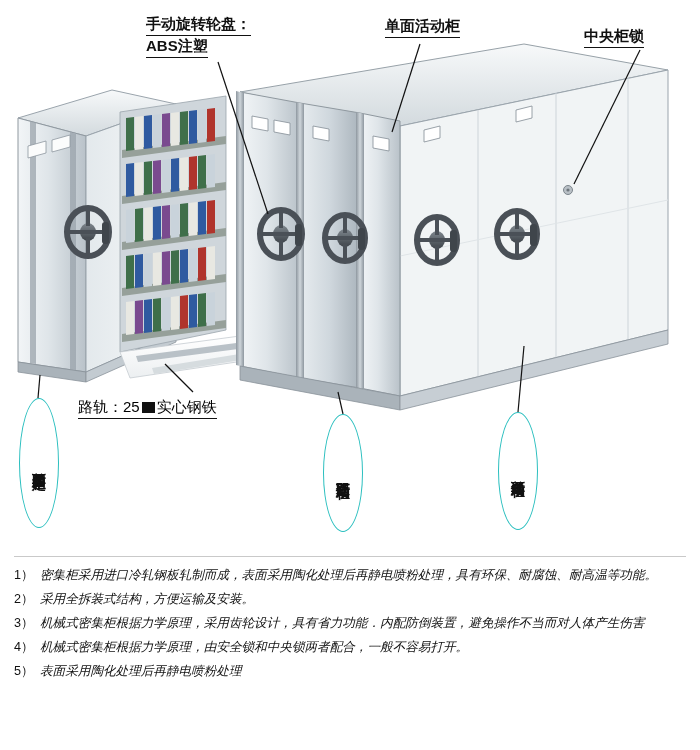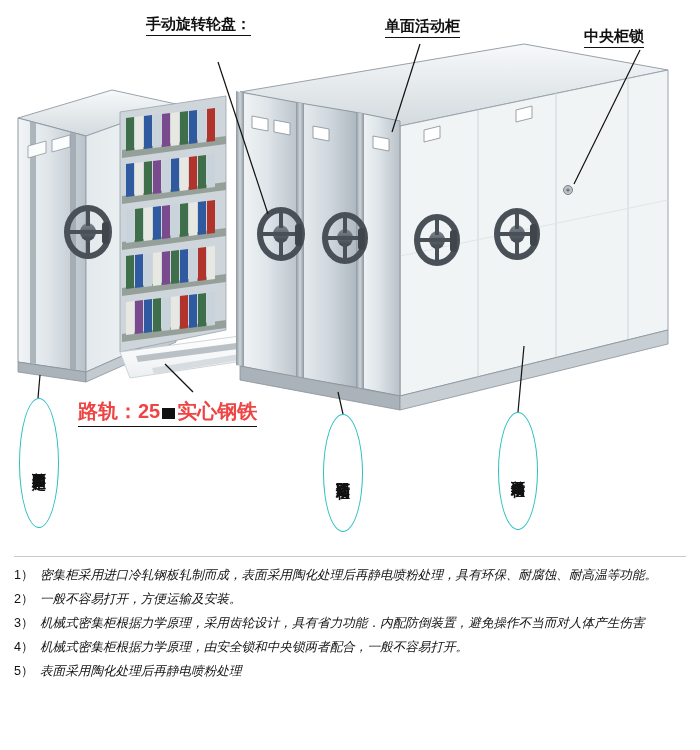--- a/index.html
+++ b/index.html
@@ -38,21 +38,21 @@
   }
   .oval span{
     writing-mode:vertical-rl;
     text-orientation:upright;
     letter-spacing:1px;
     line-height:17px;
   }
 
   .railLabel{
     position:absolute;
-    font-size:20px;font-weight:bold;color:#ef4444;
+    font-size:15px;font-weight:normal;color:#000000;
     white-space:nowrap;
   }
   .railLabel .u{border-bottom:1.6px solid #111;display:inline-block;padding-bottom:1px;}
 
   
   #notes{
     position:absolute;left:0;top:548px;width:700px;height:202px;
     box-sizing:border-box;
     padding:8px 14px 0 14px;
   }
@@ -303,20 +303,21 @@
         <path d="M193,392 L165,364"></path>
 
         <path d="M38,398 L40,375"></path>
         <path d="M343,414 L338,392"></path>
         <path d="M518,412 L524,346"></path>
       </g>
     </svg>
 
     <div class="toplabel" style="left:146px;top:14px;">
       <div><span class="u">手动旋转轮盘：</span></div>
+      <div><span class="u">ABS注塑</span></div>
     </div>
 
     <div class="toplabel" style="left:385px;top:16px;">
       <span class="u">单面活动柜</span>
     </div>
 
     <div class="toplabel" style="left:584px;top:26px;">
       <span class="u">中央柜锁</span>
     </div>
 
@@ -339,21 +340,21 @@
 
   <div id="notes">
     <div class="hr"></div>
 
     <div class="note">
       <div class="idx">1）</div>
       <div class="txt">密集柜采用进口冷轧钢板轧制而成，表面采用陶化处理后再静电喷粉处理，具有环保、耐腐蚀、耐高温等功能。</div>
     </div>
     <div class="note">
       <div class="idx">2）</div>
-      <div class="txt">一般不容易打开，方便运输及安装。</div>
+      <div class="txt">采用全拆装式结构，方便运输及安装。</div>
     </div>
     <div class="note">
       <div class="idx">3）</div>
       <div class="txt">机械式密集柜根据力学原理，采用齿轮设计，具有省力功能．内配防倒装置，避免操作不当而对人体产生伤害</div>
     </div>
     <div class="note">
       <div class="idx">4）</div>
       <div class="txt">机械式密集柜根据力学原理，由安全锁和中央锁两者配合，一般不容易打开。</div>
     </div>
     <div class="note">

